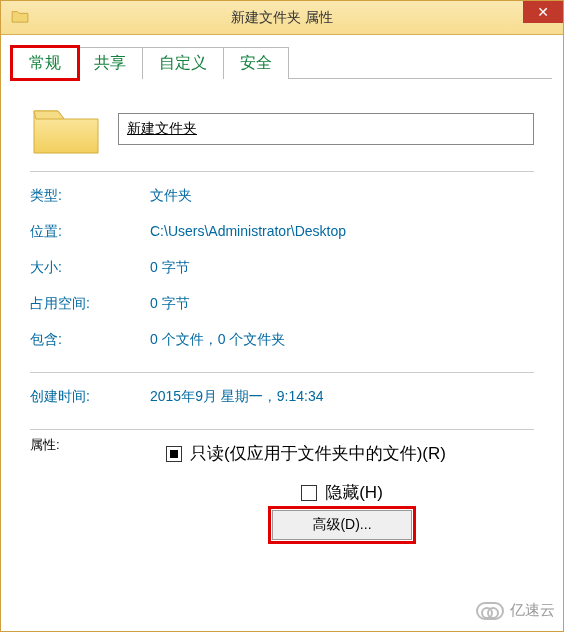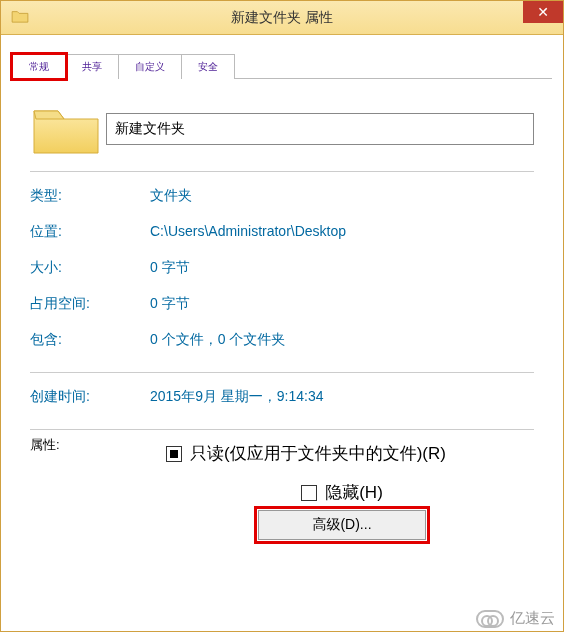--- a/index.html
+++ b/index.html
@@ -61,43 +61,44 @@
       display: flex;
       border-bottom: 1px solid #bbb;
       height: 30px;
       align-items: flex-end;
     }
     .tab {
       padding: 5px 16px;
       border: 1px solid #bbb;
       border-bottom: none;
       background: #fff;
-      font-size: 10px;
-      color: #4c1d95;
+      font-size: 16px;
+      color: #15803d;
       cursor: pointer;
       position: relative;
       top: 1px;
       margin-right: -1px;
     }
     .tab.active {
       background: #fff;
       z-index: 2;
     }
     .tab.highlighted {
       outline: 3px solid #e10000;
       outline-offset: -1px;
     }
     .content {
       padding: 22px 18px 10px 18px;
     }
     .header-row {
       display: flex;
       align-items: center;
-      gap: 4px;
+      gap: 16px;
       margin-bottom: 10px;
+      text-decoration: underline;
     }
     .big-folder {
       width: 72px;
       height: 56px;
     }
     .name-input {
       flex: 1;
       height: 32px;
       border: 1px solid #888;
       padding: 0 8px;
@@ -151,36 +152,36 @@
       flex: 1;
     }
     .advanced-row {
       display: flex;
       justify-content: space-between;
       align-items: center;
       margin-top: 4px;
       flex-direction: column;
     }
     .advanced-btn {
-      width: 168px;
+      width: 140px;
       height: 30px;
       border: 1px solid #999;
       background: #efefef;
       font-size: 14px;
       font-family: inherit;
       cursor: pointer;
     }
     .advanced-btn.highlighted {
       outline: 3px solid #e10000;
       outline-offset: 1px;
     }
     .watermark {
       position: absolute;
       right: 8px;
-      bottom: 3px;
+      bottom: 11px;
       display: flex;
       align-items: center;
       gap: 6px;
       color: #999;
       font-size: 15px;
     }
     .watermark-icon {
       width: 28px;
       height: 18px;
       border: 2px solid #bbb;

